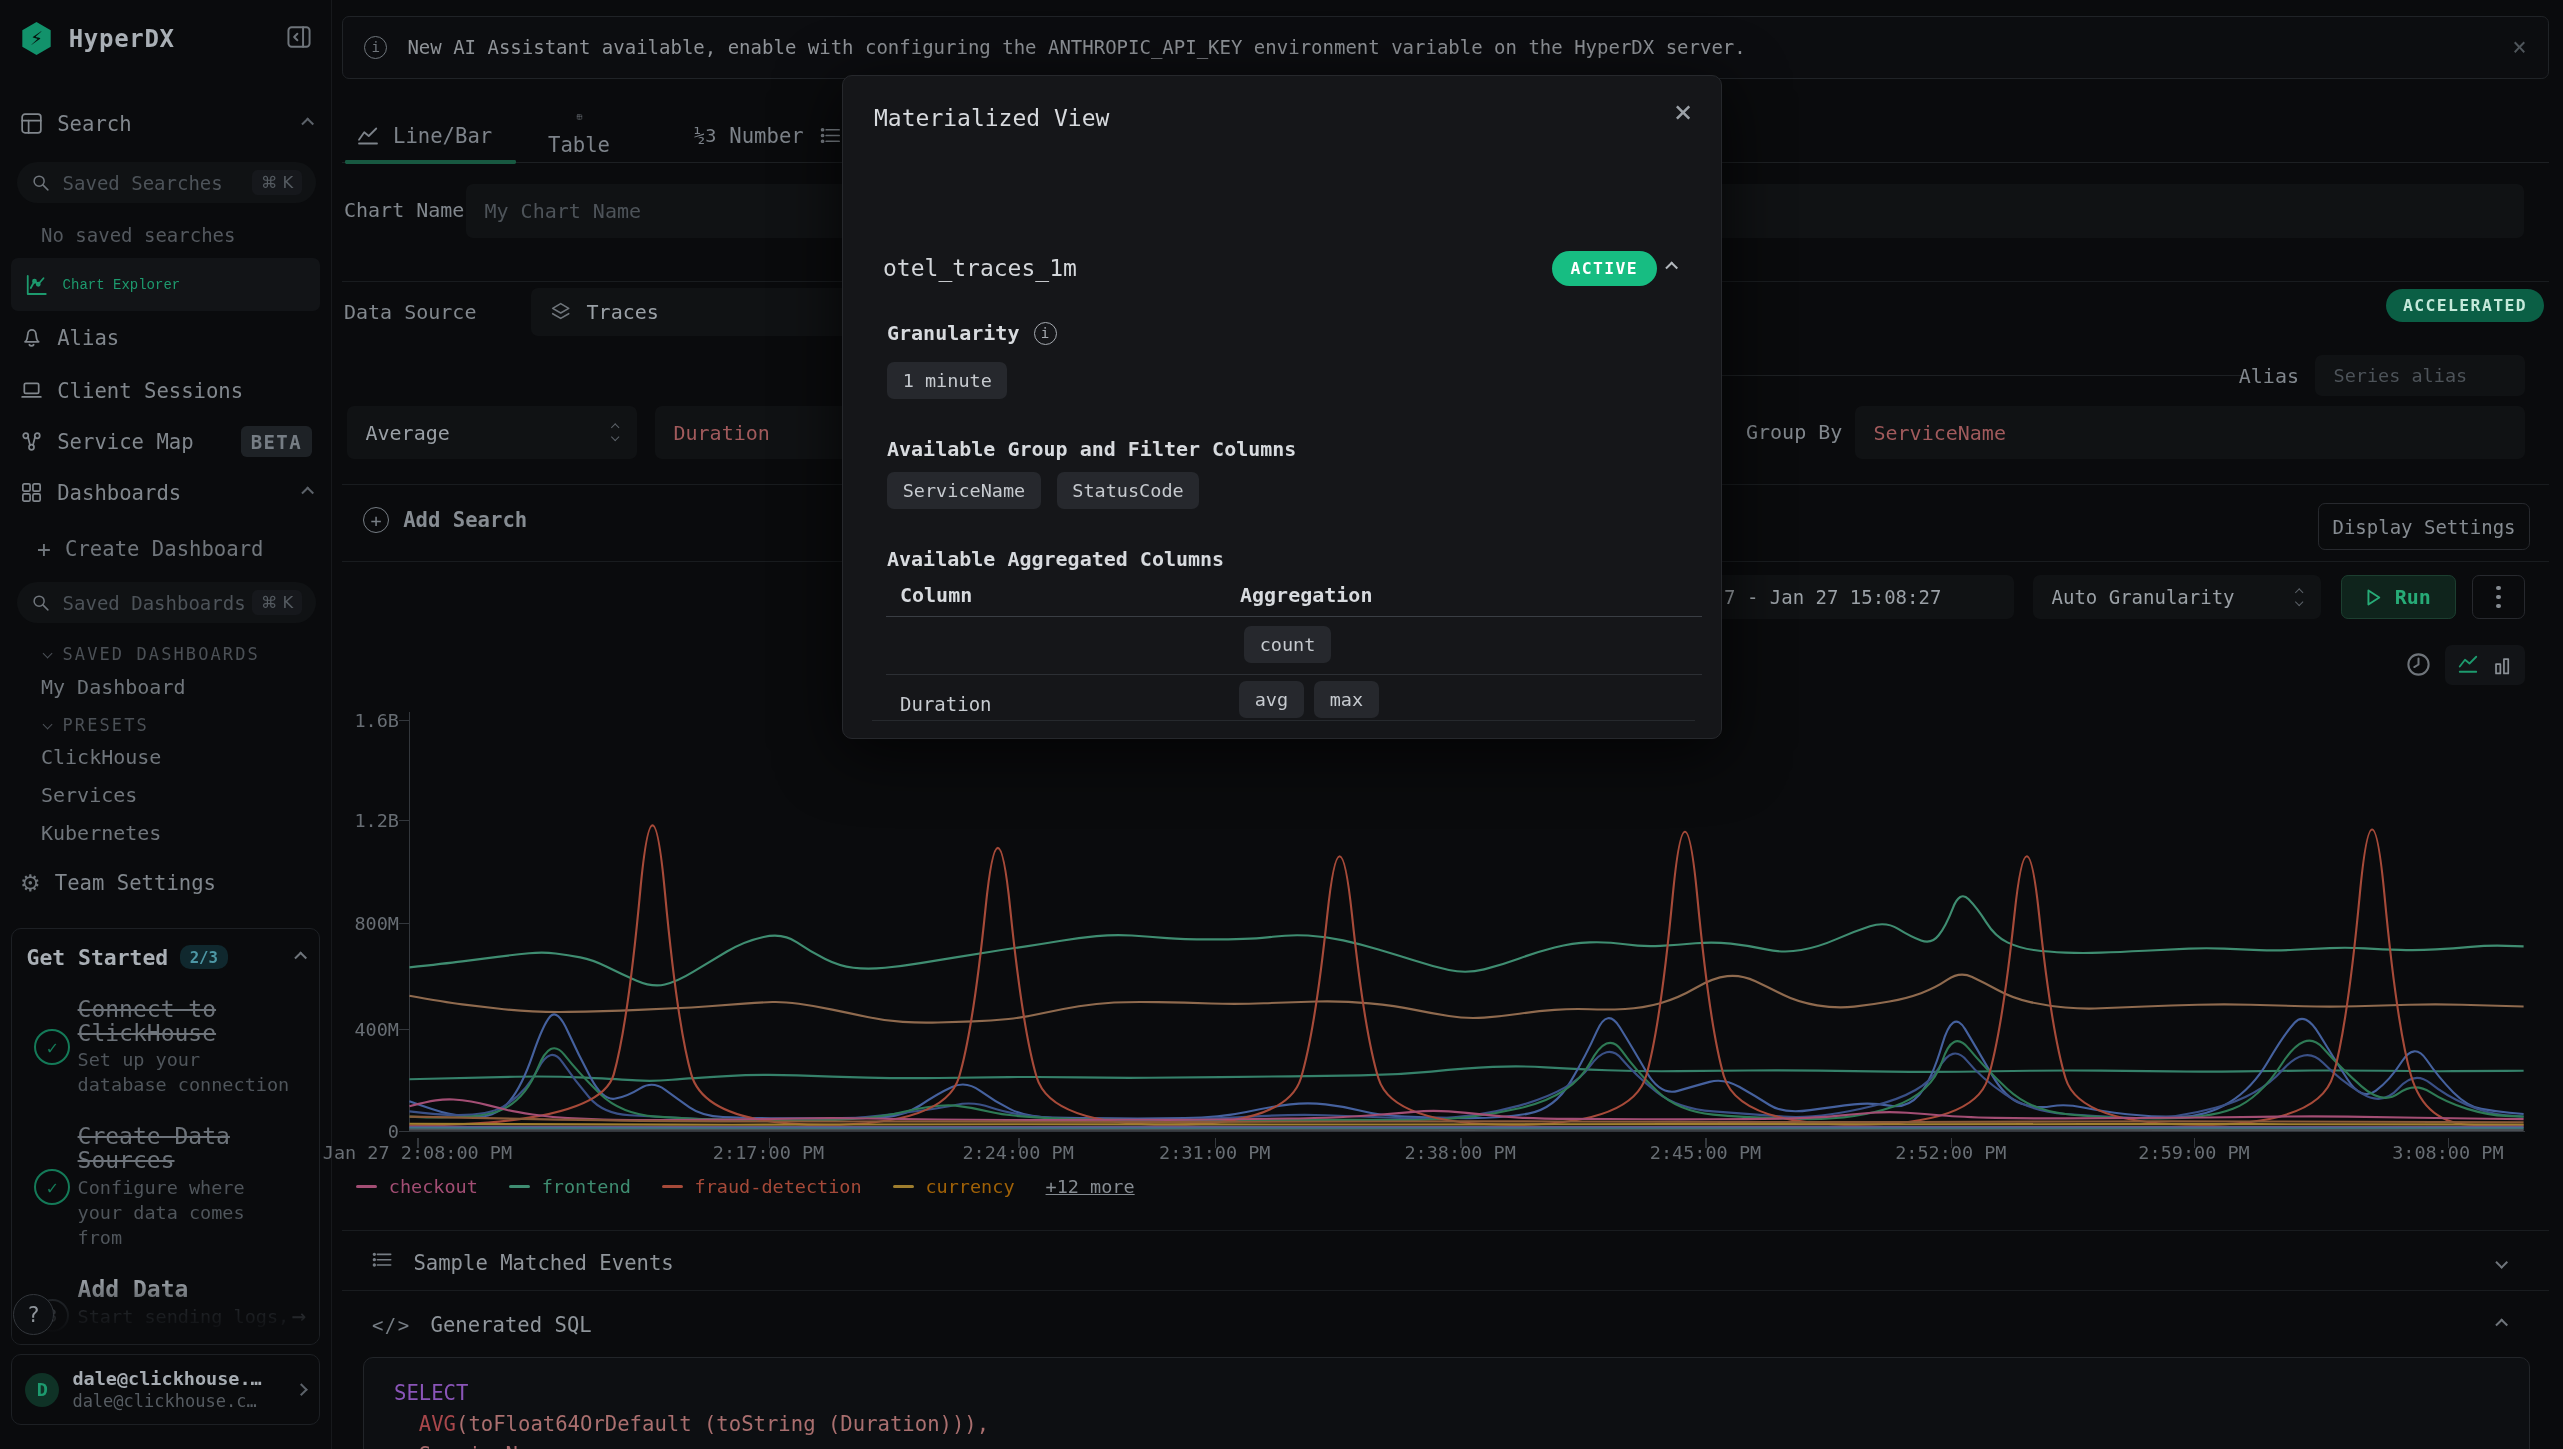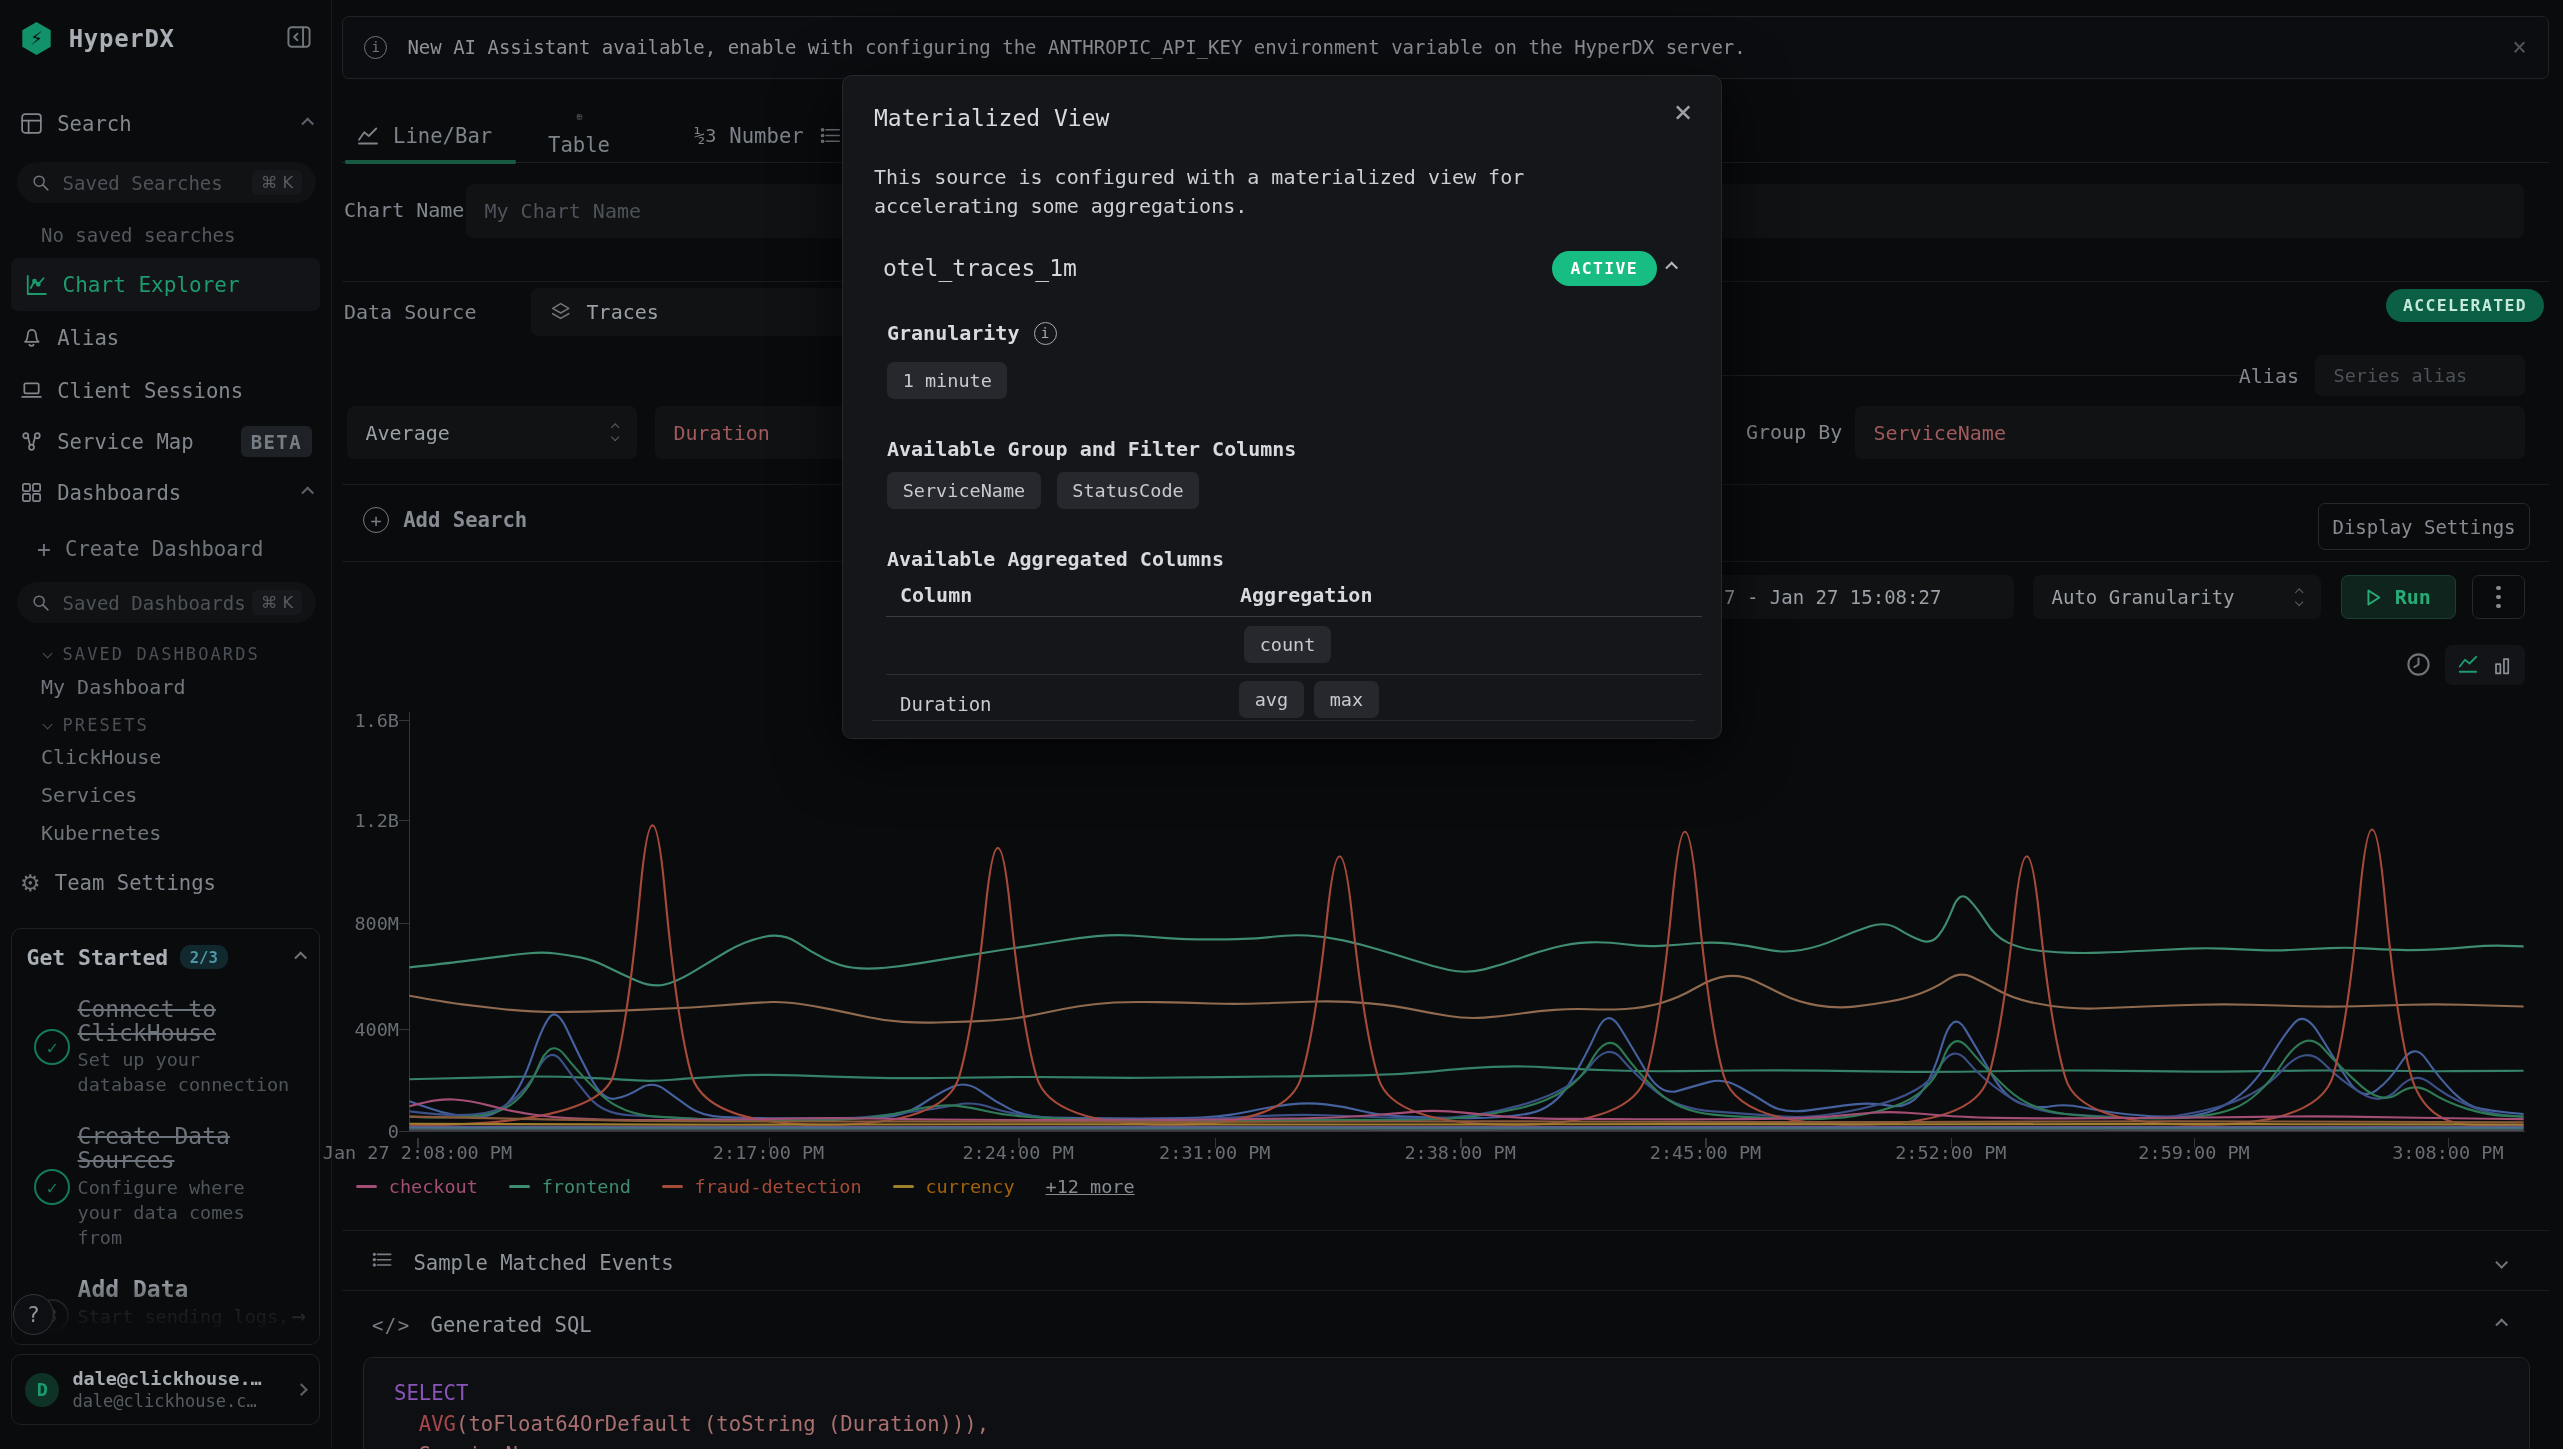--- a/index.html
+++ b/index.html
@@ -26,21 +26,21 @@
   .logo-hex { width:33px; height:33px; background:#12926b; clip-path:polygon(50% 0,93% 25%,93% 75%,50% 100%,7% 75%,7% 25%); display:flex; align-items:center; justify-content:center; color:#07130e; font-size:18.5px; }
   .logo-text { margin-left:15.7px; font-size:24px; font-weight:bold; color:#a9afb5; letter-spacing:0.7px; }
   .collapse-btn { margin-left:auto; color:#6f757b; }
   .nav-row { position:absolute; left:20px; width:292px; height:31px; display:flex; align-items:center; color:#81878d; font-size:20.6px; }
   .nav-row .lbl { margin-left:14.2px; }
   .nav-row .chev { margin-left:auto; color:#5c6269; }
   .search-pill { position:absolute; left:17px; width:299px; height:41px; background:#101214; border-radius:20.6px; display:flex; align-items:center; padding:0 14.2px; }
   .search-pill .ph { color:#4d5359; font-size:19px; margin-left:11.4px; }
   .search-pill .kbd { margin-left:auto; background:#16181c; border-radius:5.7px; color:#565c62; font-size:16.4px; padding:2.8px 8.5px; }
   .muted-note { position:absolute; left:41px; color:#53585e; font-size:19px; }
-  .active-item { position:absolute; left:11.4px; width:309px; height:53px; background:#121417; border-radius:7.1px; display:flex; align-items:center; padding:0 13px; color:#1d9a6e; font-size:21px; }
+  .active-item { position:absolute; left:11.4px; width:309px; height:53px; background:#121417; border-radius:7.1px; display:flex; align-items:center; padding:0 13px; color:#1d9a6e; font-size:14px;font-family:Liberation Mono, monospace; }
   .active-item .lbl { margin-left:14.2px; }
   .beta { margin-left:auto; background:#1e2226; border-radius:5.7px; color:#767d84; font-size:19px; font-weight:bold; letter-spacing:1.4px; padding:4.3px 10px; }
   .sub-head { position:absolute; left:44px; color:#4b5056; font-size:17px; letter-spacing:2.1px; display:flex; align-items:center; gap:11.4px; }
   .sub-item { position:absolute; left:41px; color:#70767c; font-size:20px; }
   .gs-card { position:absolute; left:11.4px; top:928px; width:309px; height:417px; border:1.4px solid #1d2024; border-radius:10px; padding:15.7px 14.2px; overflow:hidden; }
   .gs-head { display:flex; align-items:center; }
   .gs-title { font-size:21.4px; font-weight:bold; color:#a9afb5; }
   .gs-badge { margin-left:11.4px; background:#10282e; color:#4d97a5; font-size:15.7px; font-weight:bold; border-radius:10px; padding:2.8px 10px; }
   .gs-head .chev { margin-left:auto; color:#6f757b; }
   .gs-step { display:flex; margin-top:27px; }
@@ -509,21 +509,20 @@
       <span class="lbl">Generated SQL</span>
       <span class="chev up"></span>
     </div>
 
     <div class="sql-block" id="sql-code"><div><span style="color: rgb(138, 85, 184);">SELECT</span></div><div><span style="color: rgb(168, 71, 75);">  AVG</span><span style="color: rgb(170, 111, 111);">(toFloat64OrDefault (toString (Duration))),</span></div><div><span style="color: rgb(168, 106, 108);">  ServiceName,</span></div></div>
   </main>
 
   <div class="modal">
     <div class="m-title">Materialized View</div>
     <div class="m-close">×</div>
-    <div class="m-desc">This source is configured with a materialized view for accelerating some aggregations.</div>
 
     <div class="m-view">otel_traces_1m</div>
     <span class="m-active">ACTIVE</span>
     <span class="m-chev chev up"></span>
 
     <div class="m-h" style="top:245px;">
       <span>Granularity</span>
       <i class="info-i" style="color:#a6abb1; font-weight:normal;">i</i>
     </div>
     <span class="m-tag abs" style="left:44px; top:286px;">1 minute</span>

